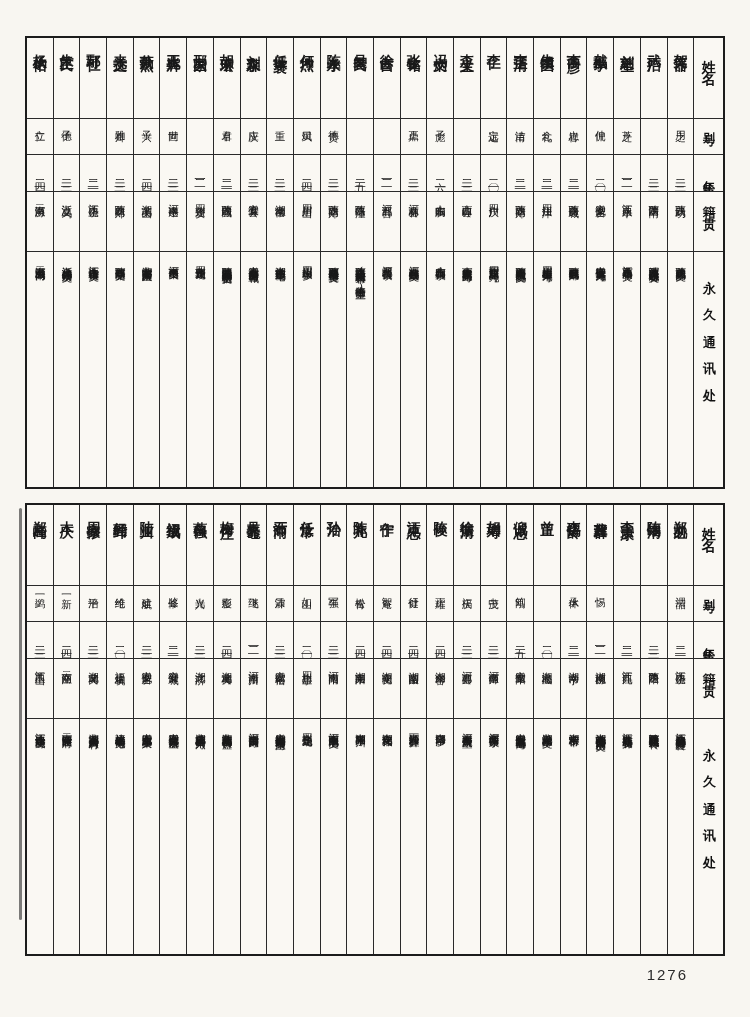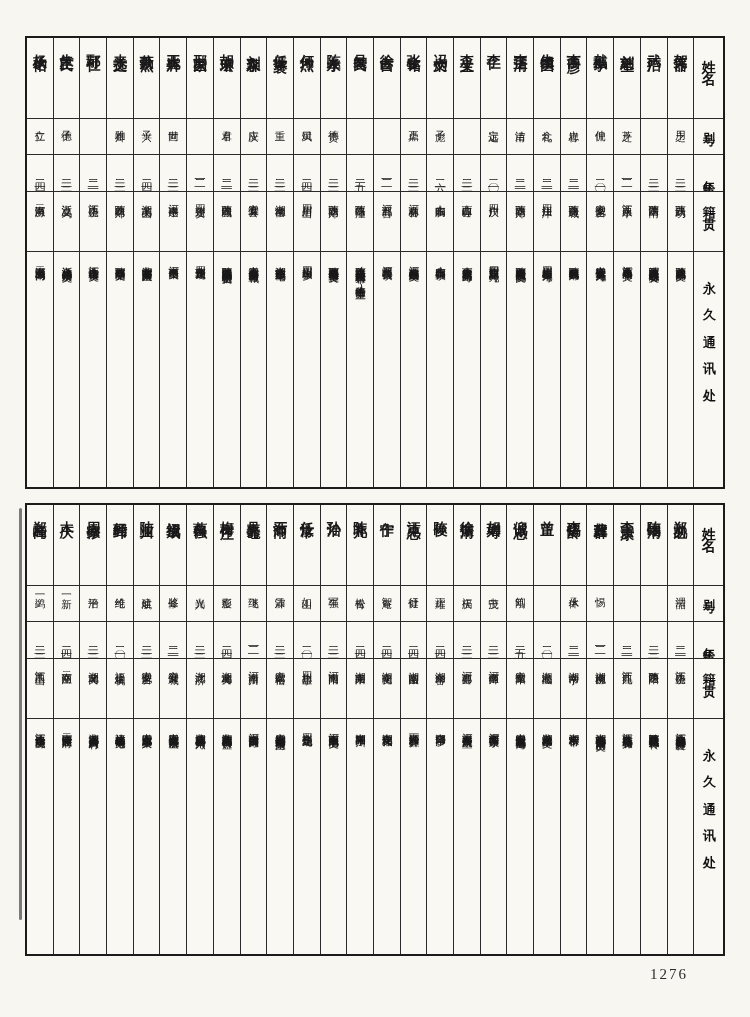--- a/index.html
+++ b/index.html
@@ -68,21 +68,21 @@
   .header-col .c-age .vtext    { font-size:12px; letter-spacing:3px; font-weight:bold; }
   .header-col .c-native .vtext { font-size:13px; letter-spacing:12px; font-weight:bold; }
   .header-col .c-addr .vtext   { font-size:13px; letter-spacing:27px; padding-top:12px; font-weight:bold; }
   .page-number {
     position:absolute;
     right:62px;
     top:966px;
     font-size:15px;
     color:#2b2b2b;
     letter-spacing:2px;
-    font-family:Liberation Serif, serif;
+    font-family:Liberation Sans, sans-serif;
   }
   
   .scan-artifact {
     position:absolute;
     left:19px; top:508px;
     width:3px; height:412px;
     background:rgba(20,20,20,0.55);
     border-radius:2px;
   }
 </style>

